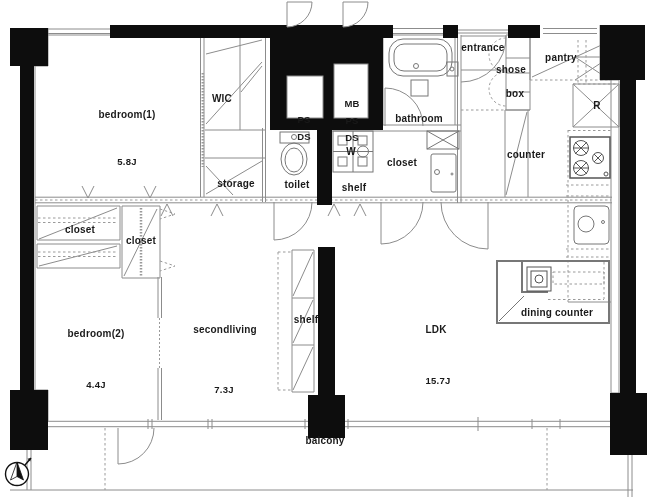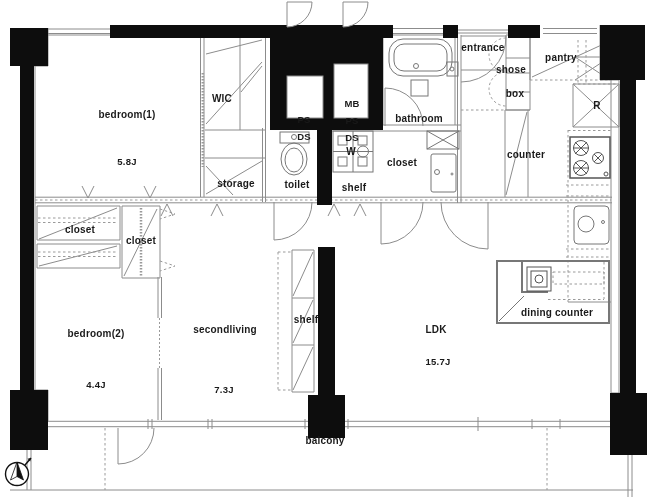--- a/index.html
+++ b/index.html
@@ -203,16 +203,16 @@
   <div class="lbl" style="left:597px;top:106px">R</div>
   <div class="lbl" style="left:526px;top:155px">counter</div>
   <div class="lbl" style="left:80px;top:230px">closet</div>
   <div class="lbl" style="left:141px;top:241px">closet</div>
   <div class="lbl" style="left:96px;top:334px">bedroom(2)</div>
   <div class="lbl sm" style="left:96px;top:351px">4.4J</div>
   <div class="lbl" style="left:225px;top:330px">secondliving</div>
   <div class="lbl sm" style="left:224px;top:356px">7.3J</div>
   <div class="lbl" style="left:306px;top:320px">shelf</div>
   <div class="lbl" style="left:436px;top:330px">LDK</div>
-  <div class="lbl sm" style="left:438px;top:328px">15.7J</div>
+  <div class="lbl sm" style="left:438px;top:347px">15.7J</div>
   <div class="lbl" style="left:557px;top:313px">dining counter</div>
   <div class="lbl" style="left:325px;top:441px">balcony</div>
 </div>
 
 </body></html>

